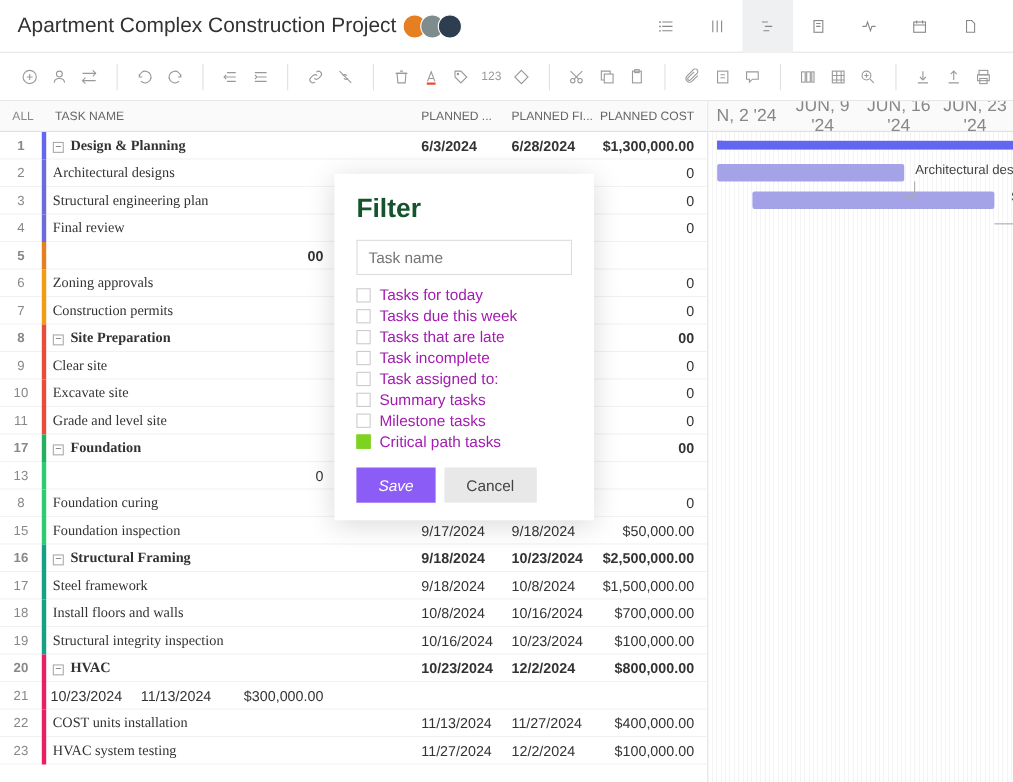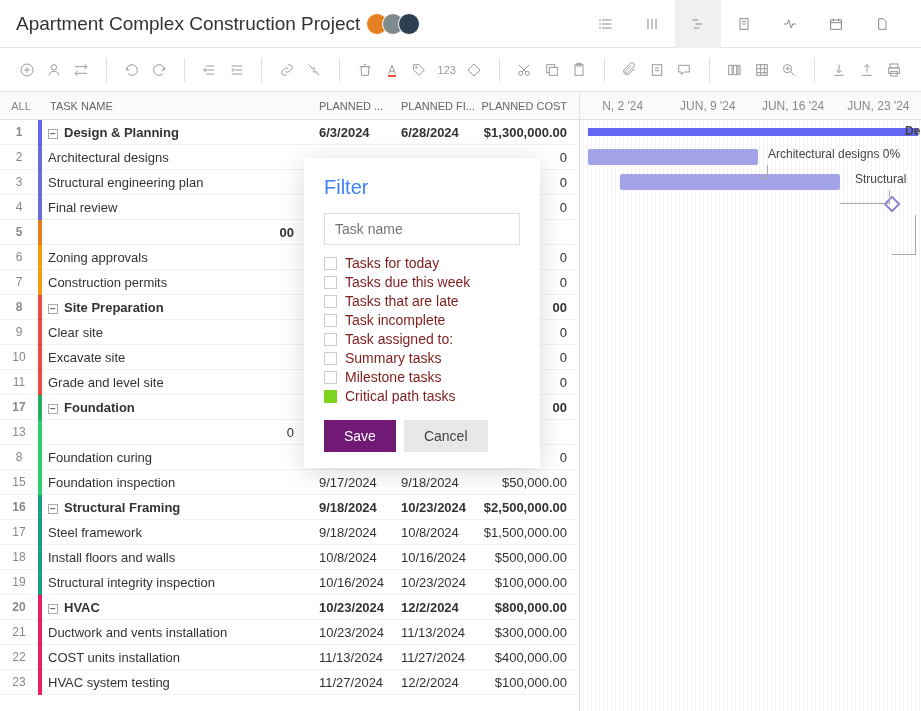--- a/index.html
+++ b/index.html
@@ -18,70 +18,70 @@
 .hicon { width: 46px; height: 48px; display: flex; align-items: center; justify-content: center; color: #888; cursor: pointer; }
 .hicon.active { background: #eef0f2; }
 
 
 .toolbar { display: flex; align-items: center; height: 44px; padding: 0 16px; gap: 6px; border-bottom: 1px solid #e5e5e5; }
 .ticon { width: 24px; height: 24px; display: flex; align-items: center; justify-content: center; color: #999; cursor: pointer; }
 .tsep { width: 1px; height: 24px; background: #e0e0e0; margin: 0 8px; }
 
 
 .main { display: flex; height: calc(711px - 92px); }
-.grid-panel { width: 580px; border-right: 1px solid #e0e0e0; overflow: hidden; }
+.grid-panel { width: 644px; border-right: 1px solid #e0e0e0; overflow: hidden; }
 .gantt-panel { flex: 1; position: relative; overflow: hidden; background-image: repeating-linear-gradient(90deg, transparent, transparent 3px, #f4f4f4 3px, #f4f4f4 4px); }
 
 
 .grid-header { display: flex; height: 28px; align-items: center; background: #fafafa; border-bottom: 1px solid #e0e0e0; font-size: 11px; color: #666; font-weight: 500; }
 .col-num { width: 42px; text-align: center; color: #888; }
 .col-name { flex: 1; padding-left: 8px; }
 .col-start { width: 82px; padding-left: 4px; }
 .col-finish { width: 82px; padding-left: 4px; }
 .col-cost { width: 100px; text-align: right; padding-right: 12px; }
 
 
 .row { display: flex; height: 25px; align-items: center; border-bottom: 1px solid #f2f2f2; }
 .rownum { width: 38px; text-align: center; color: #888; font-size: 12px; }
 .colorbar { width: 4px; height: 25px; }
-.cell-name { flex: 1; padding-left: 6px; overflow: hidden; white-space: nowrap; text-overflow: ellipsis; }
+.cell-name { flex: 1; padding-left: 6px; overflow: hidden; white-space: nowrap; text-overflow: ellipsis; font-family: Liberation Serif, serif; }
 .cell-start { width: 82px; padding-left: 4px; }
 .cell-finish { width: 82px; padding-left: 4px; }
 .cell-cost { width: 100px; text-align: right; padding-right: 12px; }
 .summary { font-weight: 600; }
 .child .cell-name { }
 .expand { display: inline-block; width: 10px; height: 10px; border: 1px solid #aaa; text-align: center; line-height: 8px; font-size: 10px; margin-right: 6px; color: #666; }
 
 
-.gantt-header { display: flex; height: 28px; align-items: center; background: #fafafa; border-bottom: 1px solid #e0e0e0; font-size: 12px; color: #888; }
+.gantt-header { display: flex; height: 28px; align-items: center; background: #fafafa; border-bottom: 1px solid #e0e0e0; font-size: 16px; color: #888; }
 .gantt-header > div { flex: 1; text-align: center; }
 
 
 .gantt-body { position: relative; }
 .gbar { position: absolute; height: 16px; border-radius: 2px; }
 .gbar-summary { background: #6366f1; height: 8px; border-radius: 0; }
 .gbar-summary::before, .gbar-summary::after { content: ''; position: absolute; top: 0; width: 0; height: 0; border-top: 8px solid #6366f1; }
 .gbar-summary::before { left: 0; border-right: 5px solid transparent; }
 .gbar-summary::after { right: 0; border-left: 5px solid transparent; }
 .gbar-task { background: #a5a3e8; }
 .glabel { position: absolute; font-size: 12px; color: #444; white-space: nowrap; }
 .gdiamond { position: absolute; width: 12px; height: 12px; transform: rotate(45deg); border: 2px solid #8b7fd6; background: #fff; }
 .glink { position: absolute; border: 1px solid #aaa; border-top: none; border-left: none; }
 
 
 .filter-popup { position: absolute; left: 304px; top: 158px; width: 236px; background: #fff; box-shadow: 0 4px 24px rgba(0,0,0,0.15); padding: 18px 20px 16px; z-index: 100; }
-.filter-title { font-size: 20px; font-weight: 400; margin-bottom: 14px; color: #3b82f6; }
+.filter-title { font-size: 24px; font-weight: 700; margin-bottom: 14px; color: #14532d; }
 .filter-input { width: 100%; padding: 7px 10px; border: 1px solid #ddd; font-size: 14px; color: #888; margin-bottom: 10px; }
 .filter-opts { display: flex; flex-direction: column; gap: 3px; margin-bottom: 16px; }
-.fopt { display: flex; align-items: center; gap: 8px; font-size: 14px; color: #7f1d1d; cursor: pointer; }
+.fopt { display: flex; align-items: center; gap: 8px; font-size: 14px; color: #a21caf; cursor: pointer; }
 .fcheck { width: 13px; height: 13px; border: 1px solid #ccc; display: inline-block; }
 .fcheck.checked { background: #7ed321; border-color: #7ed321; }
 .filter-btns { display: flex; gap: 8px; }
 .btn { padding: 8px 20px; border: none; font-size: 14px; cursor: pointer; }
-.btn-save { background: #701a75; color: #fff; }
+.btn-save { background: #8b5cf6; color: #fff; font-style: italic; }
 .btn-cancel { background: #e8e8e8; color: #444; }
 
 svg { width: 16px; height: 16px; stroke: currentColor; fill: none; stroke-width: 1.5; }
 </style>
 </head>
 <body>
 
 <div class="header">
   <span class="title">Apartment Complex Construction Project</span>
   <div class="avatars">
@@ -467,42 +467,41 @@
           <div class="cell-start">9/18/2024</div>
           <div class="cell-finish">10/8/2024</div>
           <div class="cell-cost">$1,500,000.00</div>
         </div>
         <div class="row child">
           <div class="rownum">18</div>
           <div class="colorbar" style="background:#16a085"></div>
           <div class="cell-name">Install floors and walls</div>
           <div class="cell-start">10/8/2024</div>
           <div class="cell-finish">10/16/2024</div>
-          <div class="cell-cost">$500,000.00</div>
+          <div class="cell-cost">$700,000.00</div>
         </div>
         <div class="row child">
           <div class="rownum">19</div>
           <div class="colorbar" style="background:#16a085"></div>
           <div class="cell-name">Structural integrity inspection</div>
           <div class="cell-start">10/16/2024</div>
           <div class="cell-finish">10/23/2024</div>
           <div class="cell-cost">$100,000.00</div>
         </div>
         <div class="row summary">
           <div class="rownum">20</div>
           <div class="colorbar" style="background:#e91e63"></div>
           <div class="cell-name"><span class="expand">−</span>HVAC</div>
           <div class="cell-start">10/23/2024</div>
           <div class="cell-finish">12/2/2024</div>
           <div class="cell-cost">$800,000.00</div>
         </div>
         <div class="row child">
           <div class="rownum">21</div>
           <div class="colorbar" style="background:#e91e63"></div>
-          <div class="cell-name">Ductwork and vents installation</div>
           <div class="cell-start">10/23/2024</div>
           <div class="cell-finish">11/13/2024</div>
           <div class="cell-cost">$300,000.00</div>
         </div>
         <div class="row child">
           <div class="rownum">22</div>
           <div class="colorbar" style="background:#e91e63"></div>
           <div class="cell-name">COST units installation</div>
           <div class="cell-start">11/13/2024</div>
           <div class="cell-finish">11/27/2024</div>

